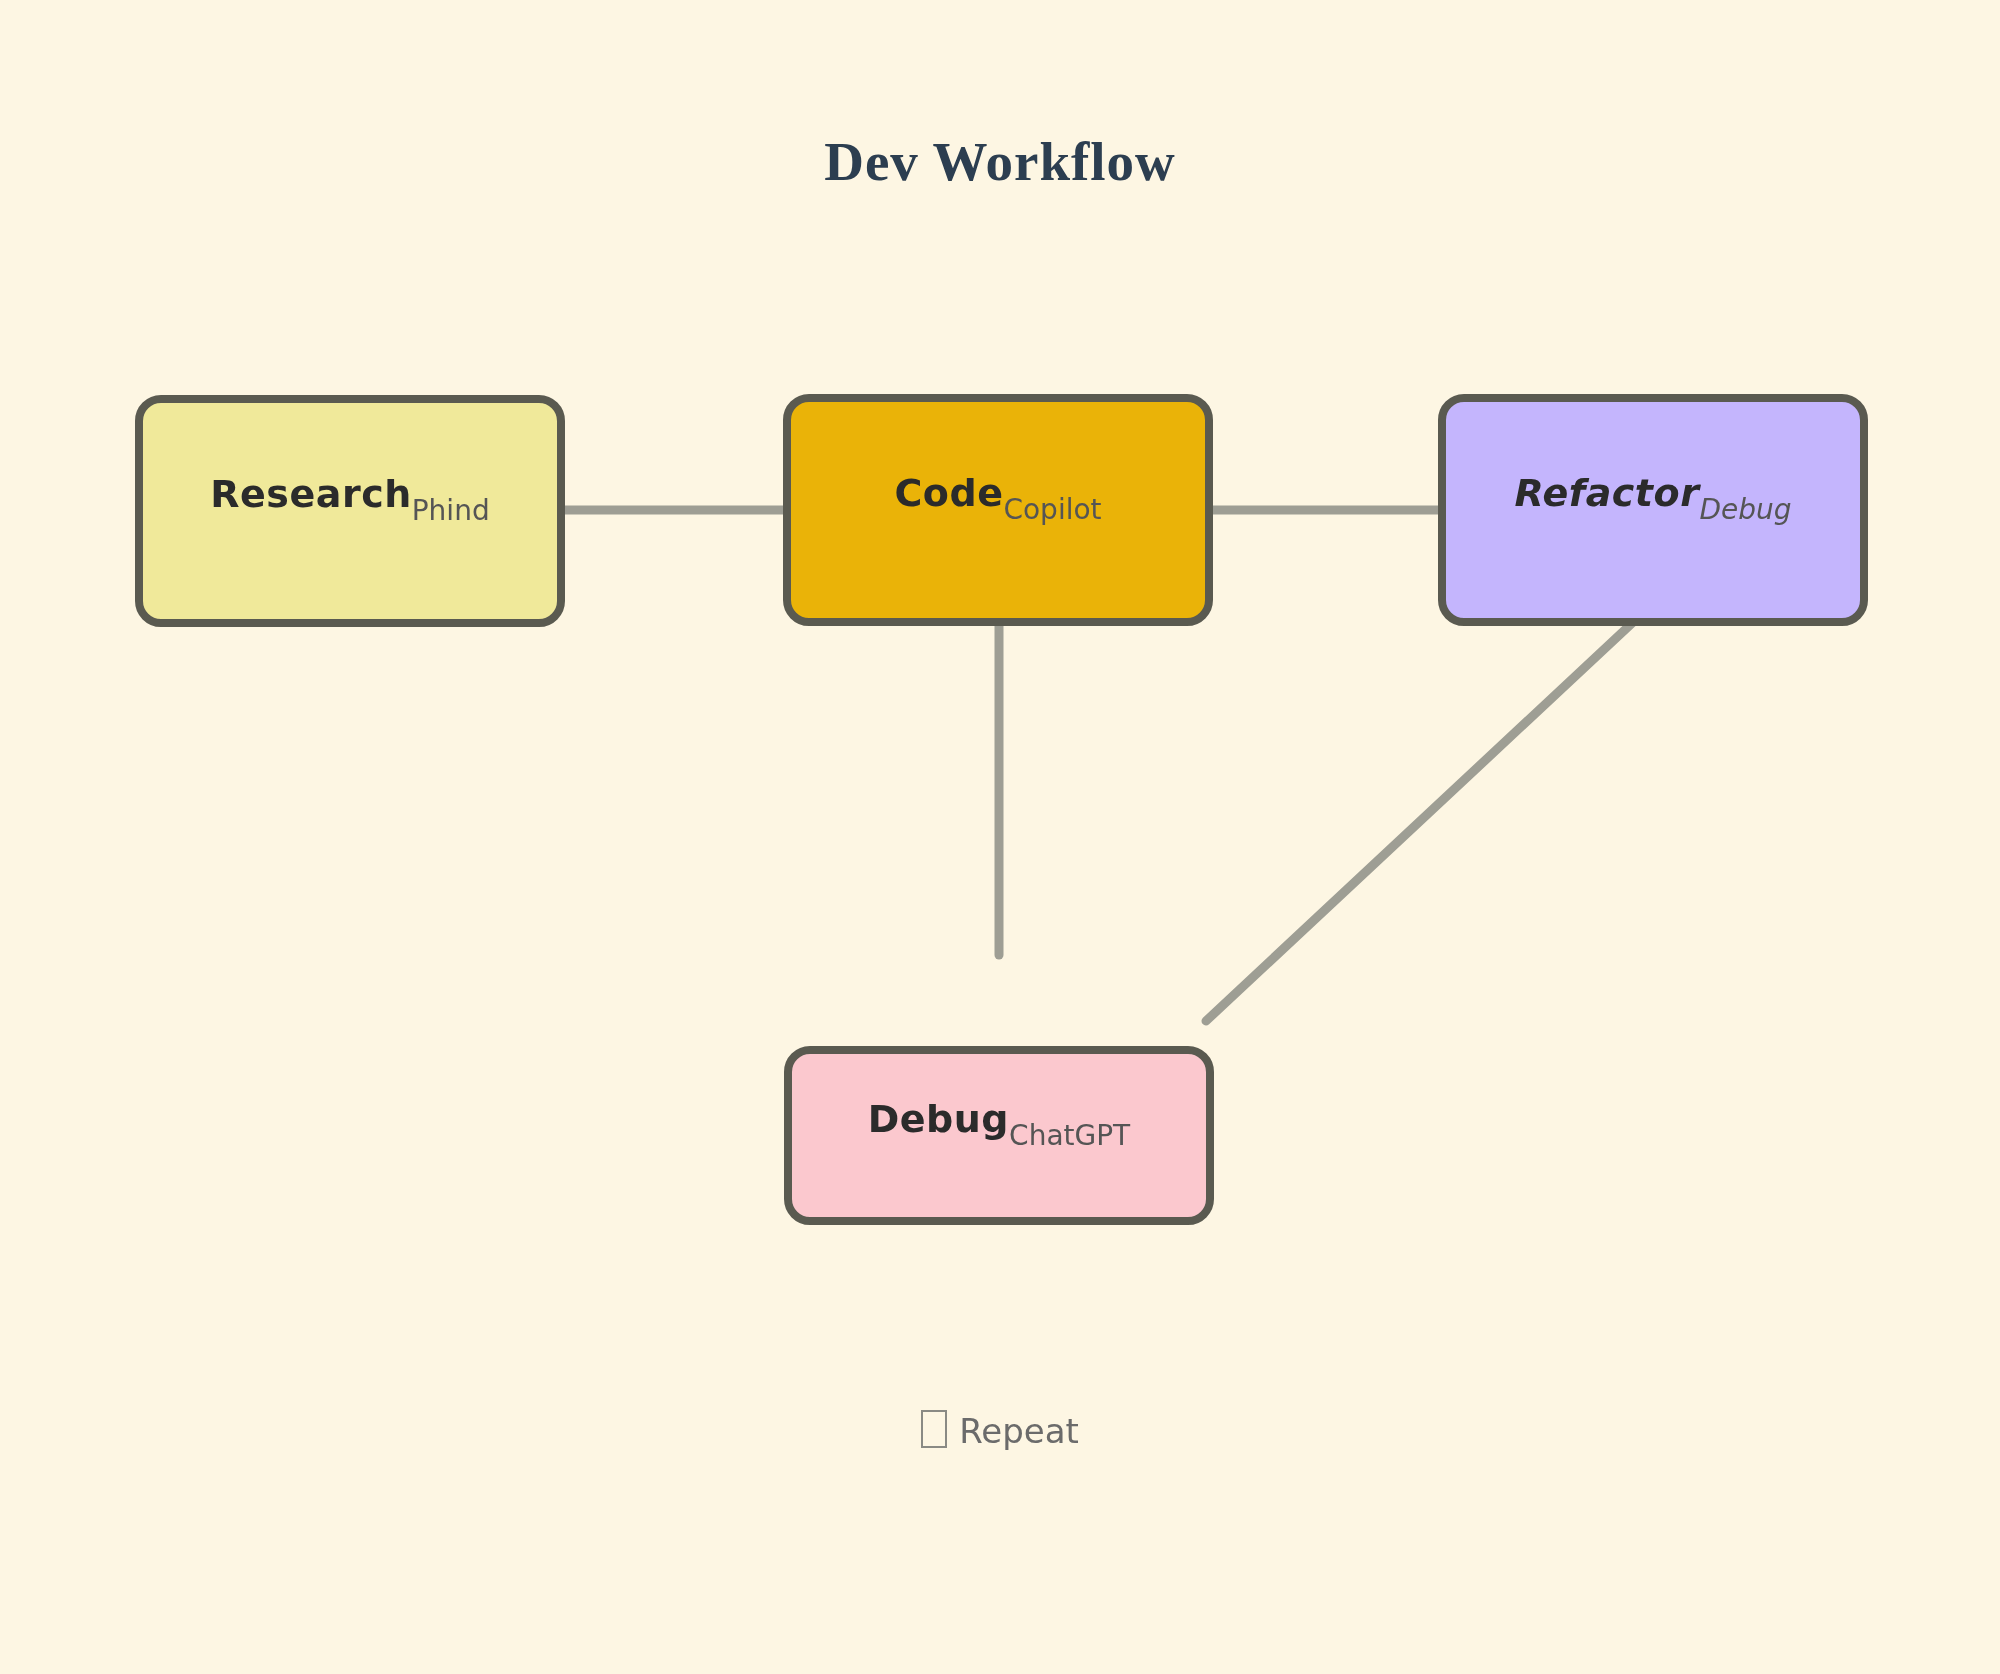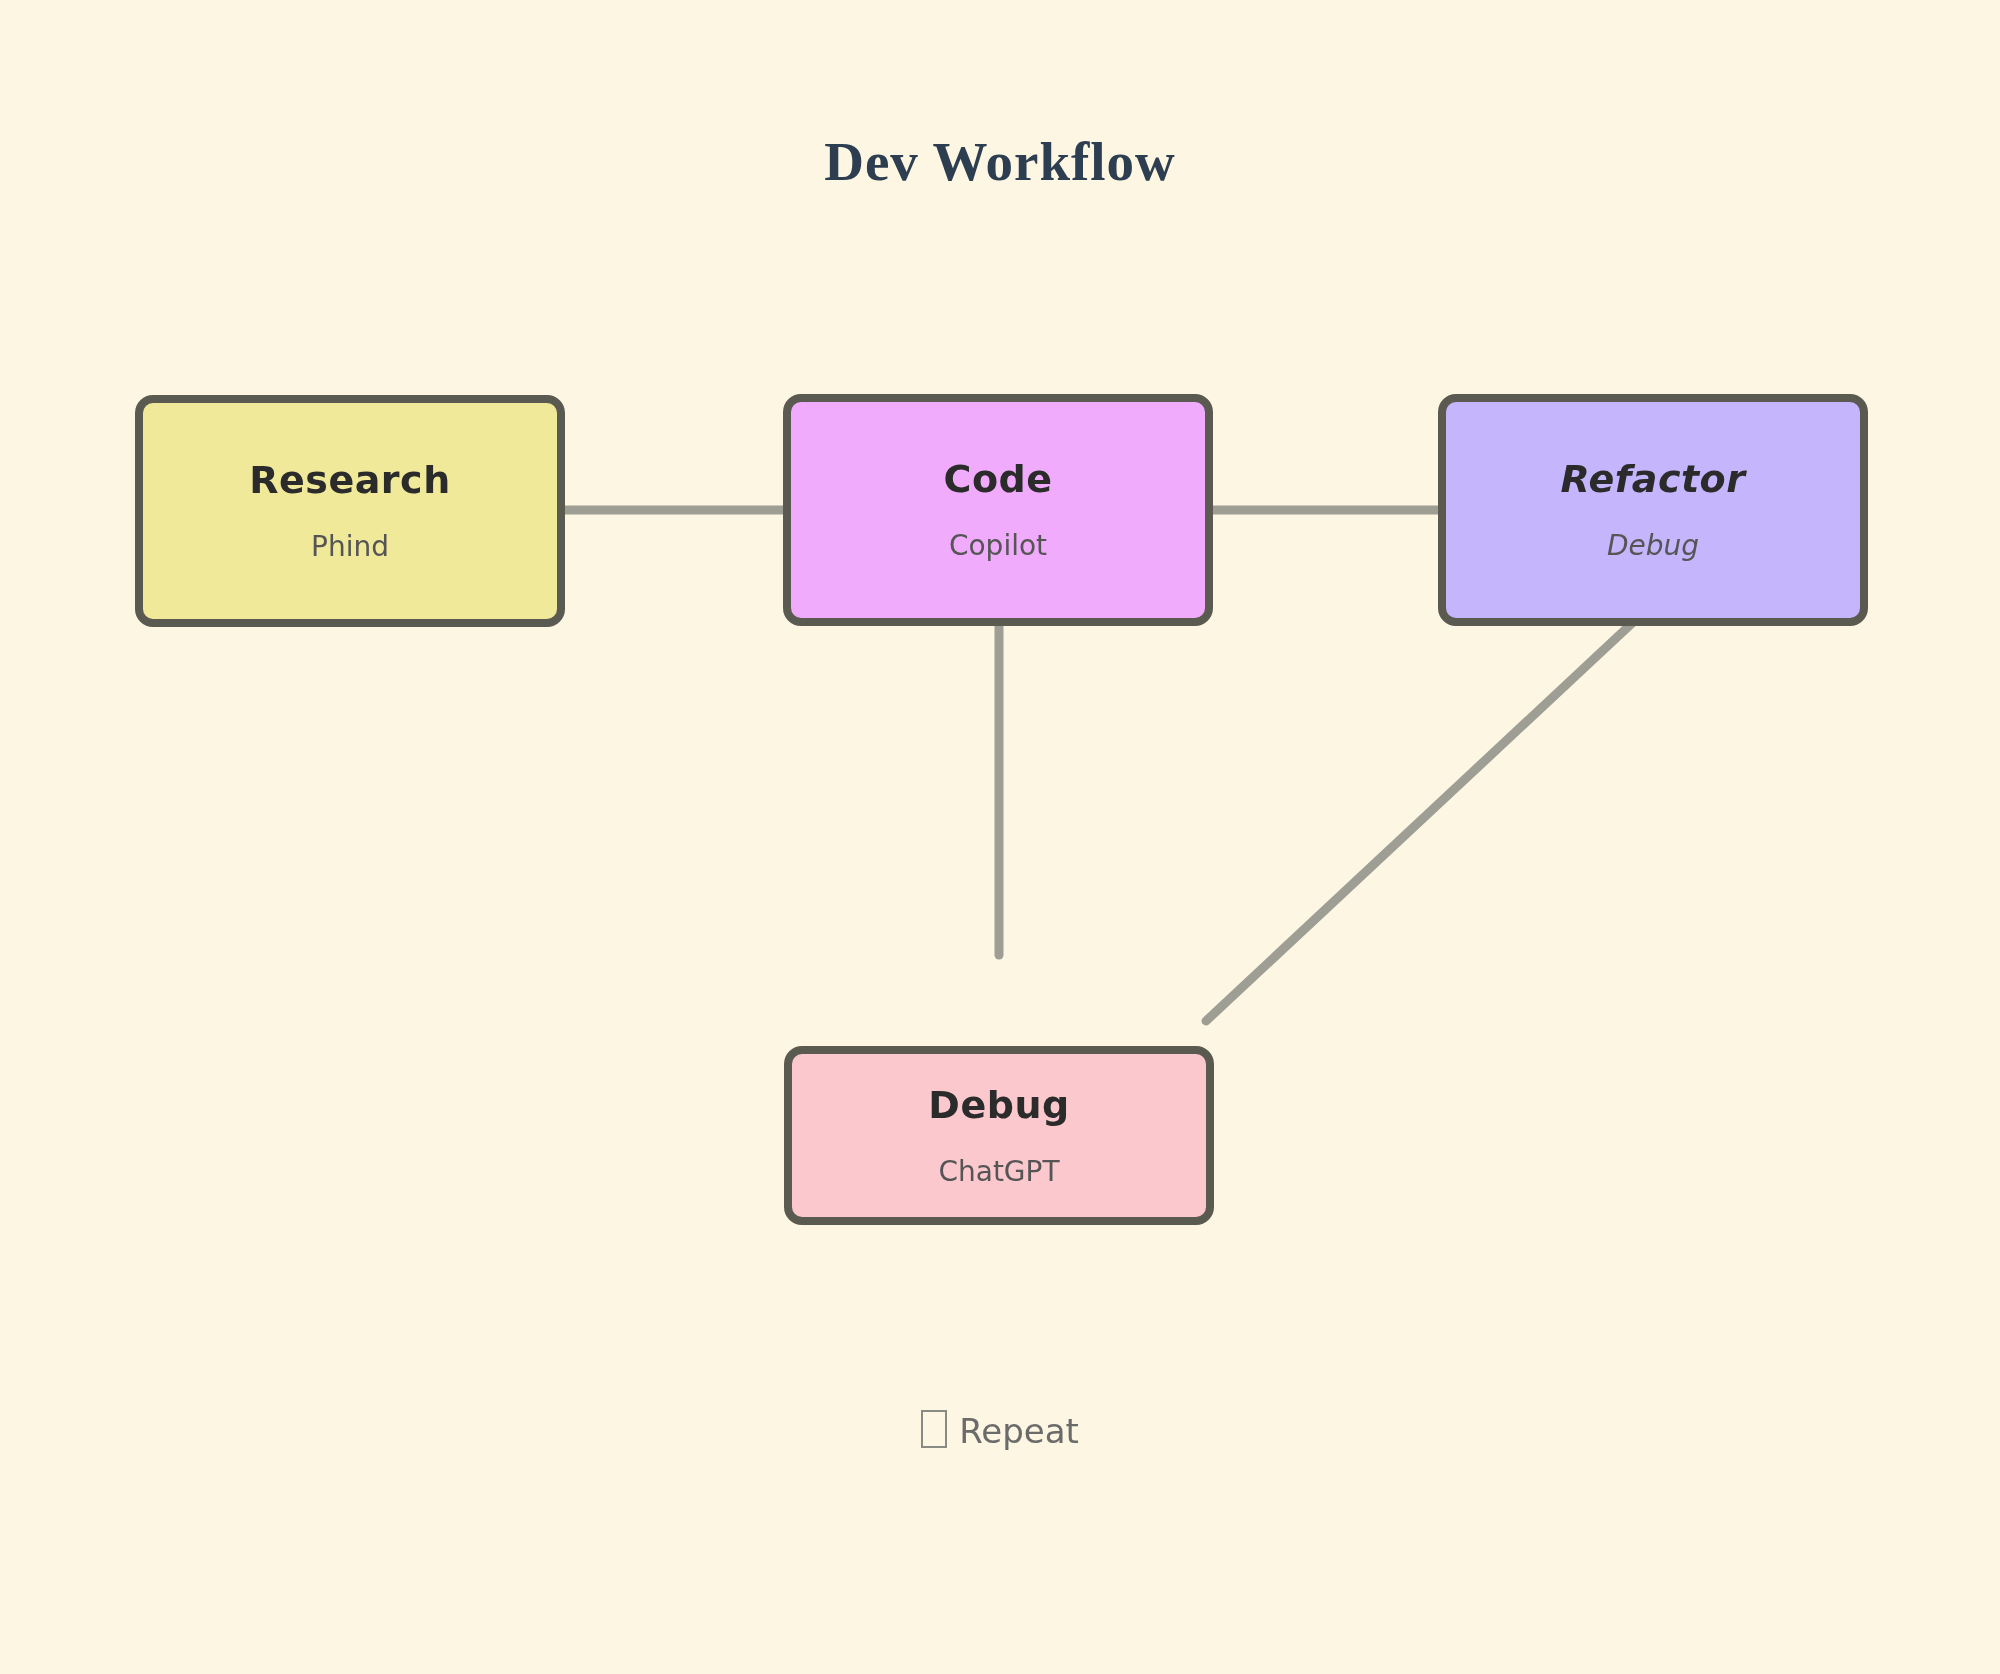--- a/index.html
+++ b/index.html
@@ -37,23 +37,23 @@
     font-size: 55px;
     font-weight: bold;
     letter-spacing: 1px;
     color: #2c3e50;
     white-space: nowrap;
   }
   .node {
     position: absolute;
     box-sizing: border-box;
     border: 8px solid #5a5a50;
-    border-radius: 18px;
+    border-radius: 26px;
     display: flex;
-    flex-direction: column;
+    flex-direction: row;
     align-items: center;
     justify-content: center;
   }
   .node-title {
     font-family: "DejaVu Sans", sans-serif;
     font-size: 38px;
     font-weight: bold;
     color: #2b2b2b;
     letter-spacing: 0.5px;
     line-height: 1;
@@ -62,21 +62,21 @@
   }
   .node-subtitle {
     font-family: "DejaVu Sans", sans-serif;
     font-size: 28px;
     font-weight: normal;
     color: #555555;
     line-height: 1;
     white-space: nowrap;
   }
   .node-research { background: #f0e99a; }
-  .node-code     { background: #f0abfc; }
+  .node-code     { background: #eab308; }
   .node-refactor { background: #c4b5fd; font-style: italic; }
   .node-debug    { background: #fbc8ce; }
 
   .footnote {
     position: absolute;
     left: 0;
     top: 1372px;
     width: 2000px;
     text-align: center;
     font-family: "DejaVu Sans", sans-serif;

